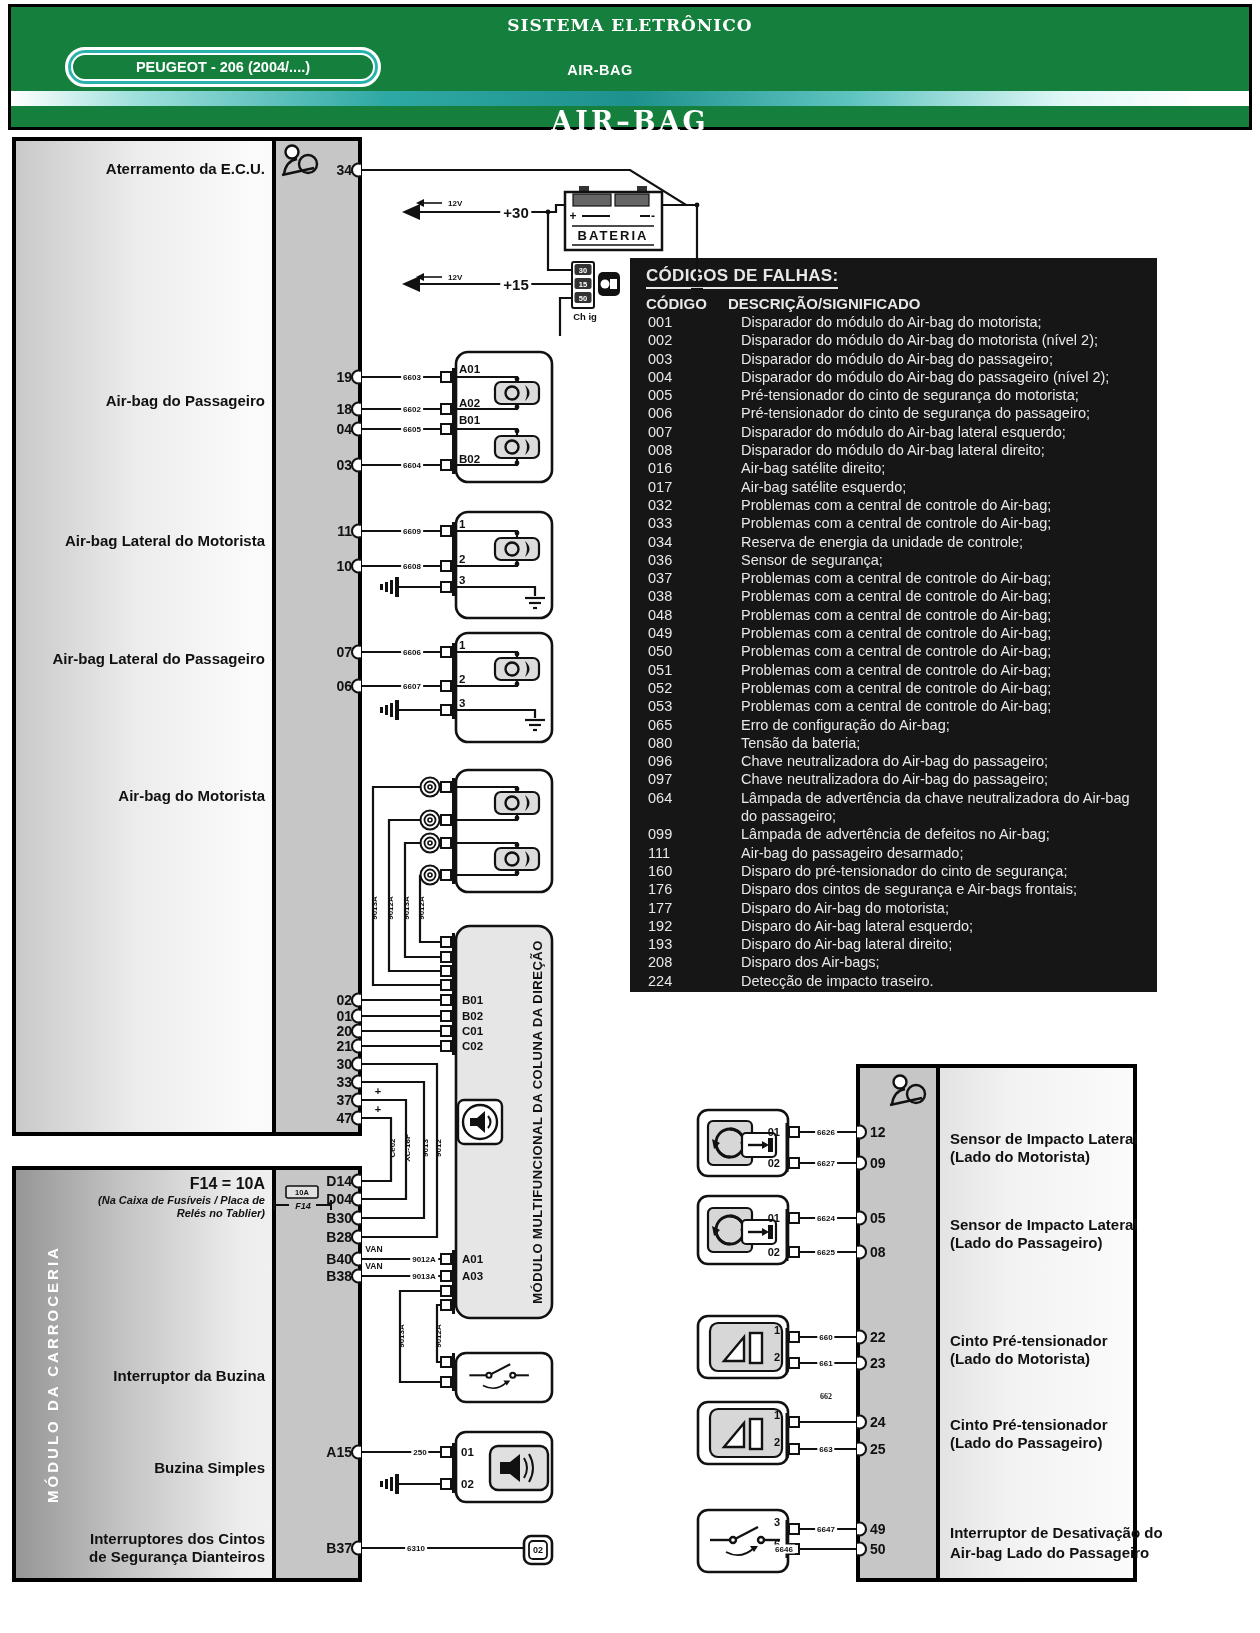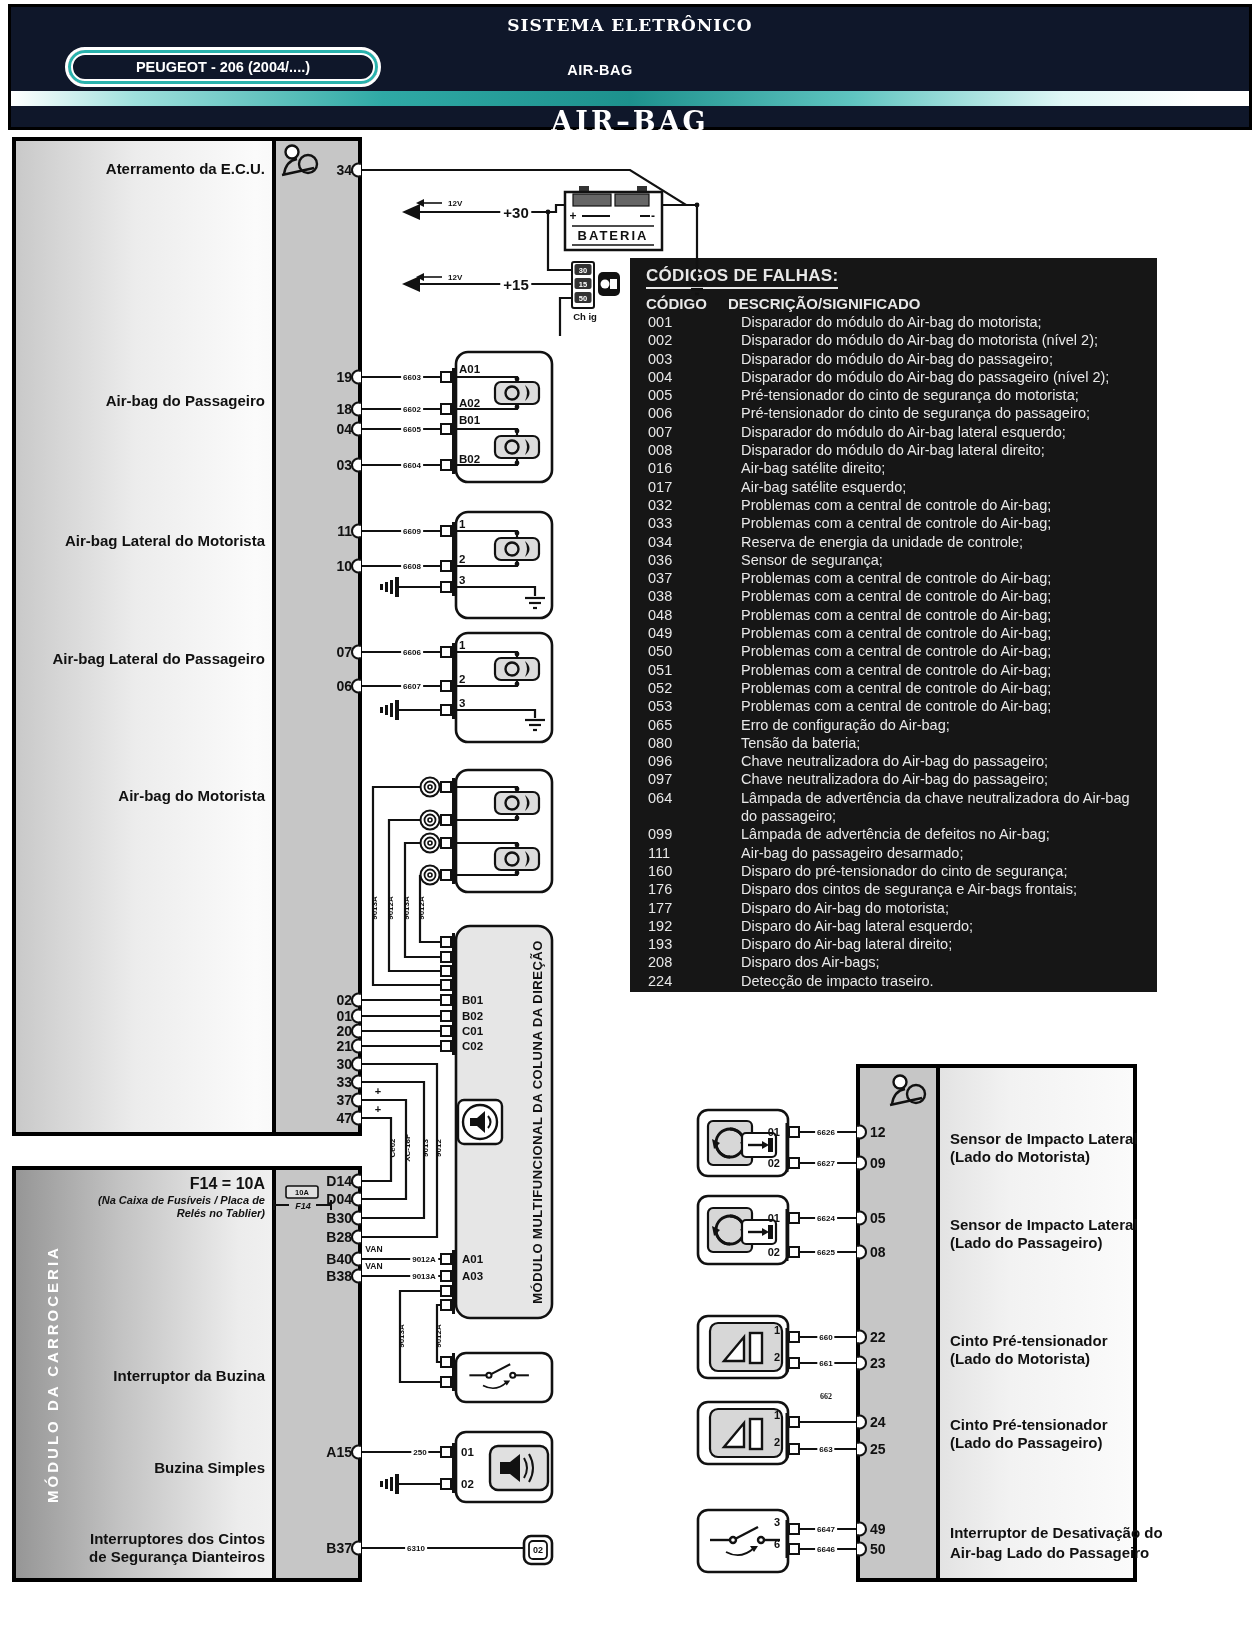--- a/index.html
+++ b/index.html
@@ -1,21 +1,21 @@
 <!DOCTYPE html>
 <html><head>
 <meta charset="utf-8">
 <style>
   html,body{margin:0;padding:0;background:#fff;}
   #page{position:relative;width:1260px;height:1633px;background:#fff;overflow:hidden;
         font-family:"Liberation Sans",sans-serif;}
   #page *{box-sizing:border-box;}
 
   
-  #hdr{position:absolute;left:8px;top:4px;width:1244px;height:126px;background:#0f172a;
+  #hdr{position:absolute;left:8px;top:4px;width:1244px;height:126px;background:#15803d;
        border:3px solid #000;z-index:1;}
   .hdr-sys{position:absolute;left:0;right:0;top:8px;text-align:center;color:#fff;
        font-family:"DejaVu Serif",serif;font-weight:bold;font-size:17px;letter-spacing:1px;}
   .hdr-pill{position:absolute;left:54px;top:40px;width:316px;height:40px;border:3px solid #fff;
        border-radius:20px;box-shadow:inset 0 0 0 3px #29b2ad, inset 0 0 0 5px #fff;
        display:flex;align-items:center;justify-content:center;color:#fff;font-weight:bold;font-size:14.5px;}
   .hdr-sub{position:absolute;left:0;right:60px;top:55px;text-align:center;color:#fff;
        font-weight:bold;font-size:14.5px;letter-spacing:.5px;}
   .hdr-band{position:absolute;left:0;right:0;top:84px;height:15px;
        background:linear-gradient(90deg,#ffffff 0%,#9fe0dd 10%,#2fa9a5 30%,#1d918d 50%,#5fc4c0 68%,#dff7f6 85%,#ffffff 96%);}
@@ -685,21 +685,21 @@
       <span class="ov wnum" style="left: 416px; top: 1548px;">6310</span>
       <span class="ov wnum" style="left: 826px; top: 1132px;">6626</span>
       <span class="ov wnum" style="left: 826px; top: 1163px;">6627</span>
       <span class="ov wnum" style="left: 826px; top: 1218px;">6624</span>
       <span class="ov wnum" style="left: 826px; top: 1252px;">6625</span>
       <span class="ov wnum" style="left: 826px; top: 1337px;">660</span>
       <span class="ov wnum" style="left: 826px; top: 1363px;">661</span>
       <span class="ov wnum" style="left: 826px; top: 1396px; font-family: Liberation Serif, serif;">662</span>
       <span class="ov wnum" style="left: 826px; top: 1449px;">663</span>
       <span class="ov wnum" style="left: 826px; top: 1529px;">6647</span>
-      <span class="ov wnum" style="left: 826px; top: 1549px;">6646</span>
+      <span class="ov wnum" style="left: 784px; top: 1549px;">6646</span>
       <span class="ov vnum" style="left: 374px; top: 908px;">9013A</span>
       <span class="ov vnum" style="left: 390px; top: 908px;">9012A</span>
       <span class="ov vnum" style="left: 406px; top: 908px;">9013A</span>
       <span class="ov vnum" style="left: 421px; top: 908px;">9012A</span>
       <span class="ov vnum" style="left: 392px; top: 1148px;">Ce02</span>
       <span class="ov vnum" style="left: 407px; top: 1148px;">XC-16F</span>
       <span class="ov vnum" style="left: 425px; top: 1148px;">9013</span>
       <span class="ov vnum" style="left: 438px; top: 1148px;">9012</span>
       <span class="ov vnum" style="left: 401px; top: 1336px;">9013A</span>
       <span class="ov vnum" style="left: 438px; top: 1336px;">9012A</span>

